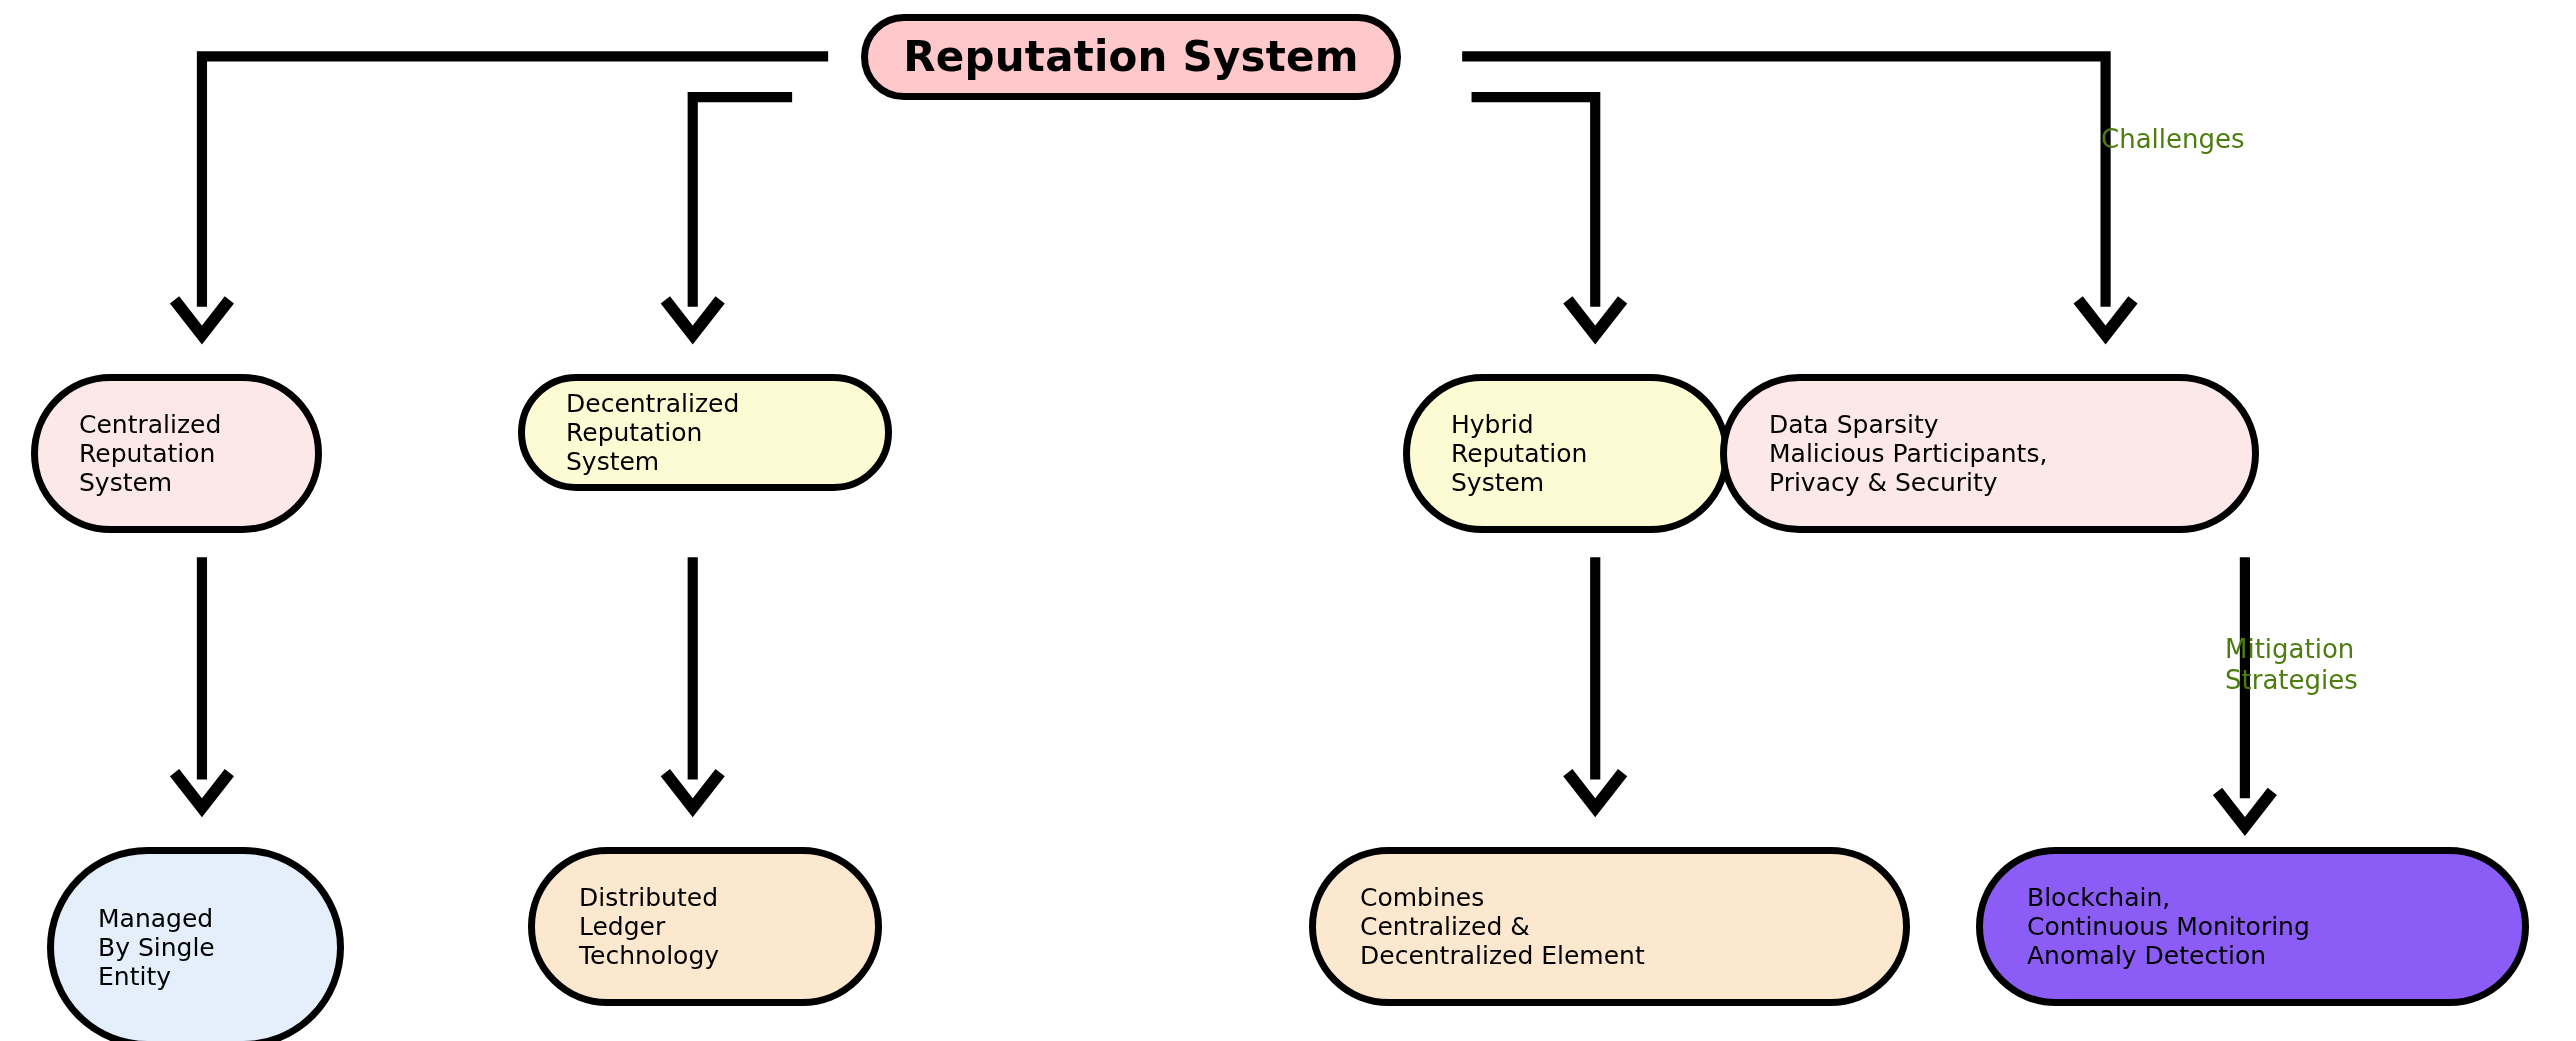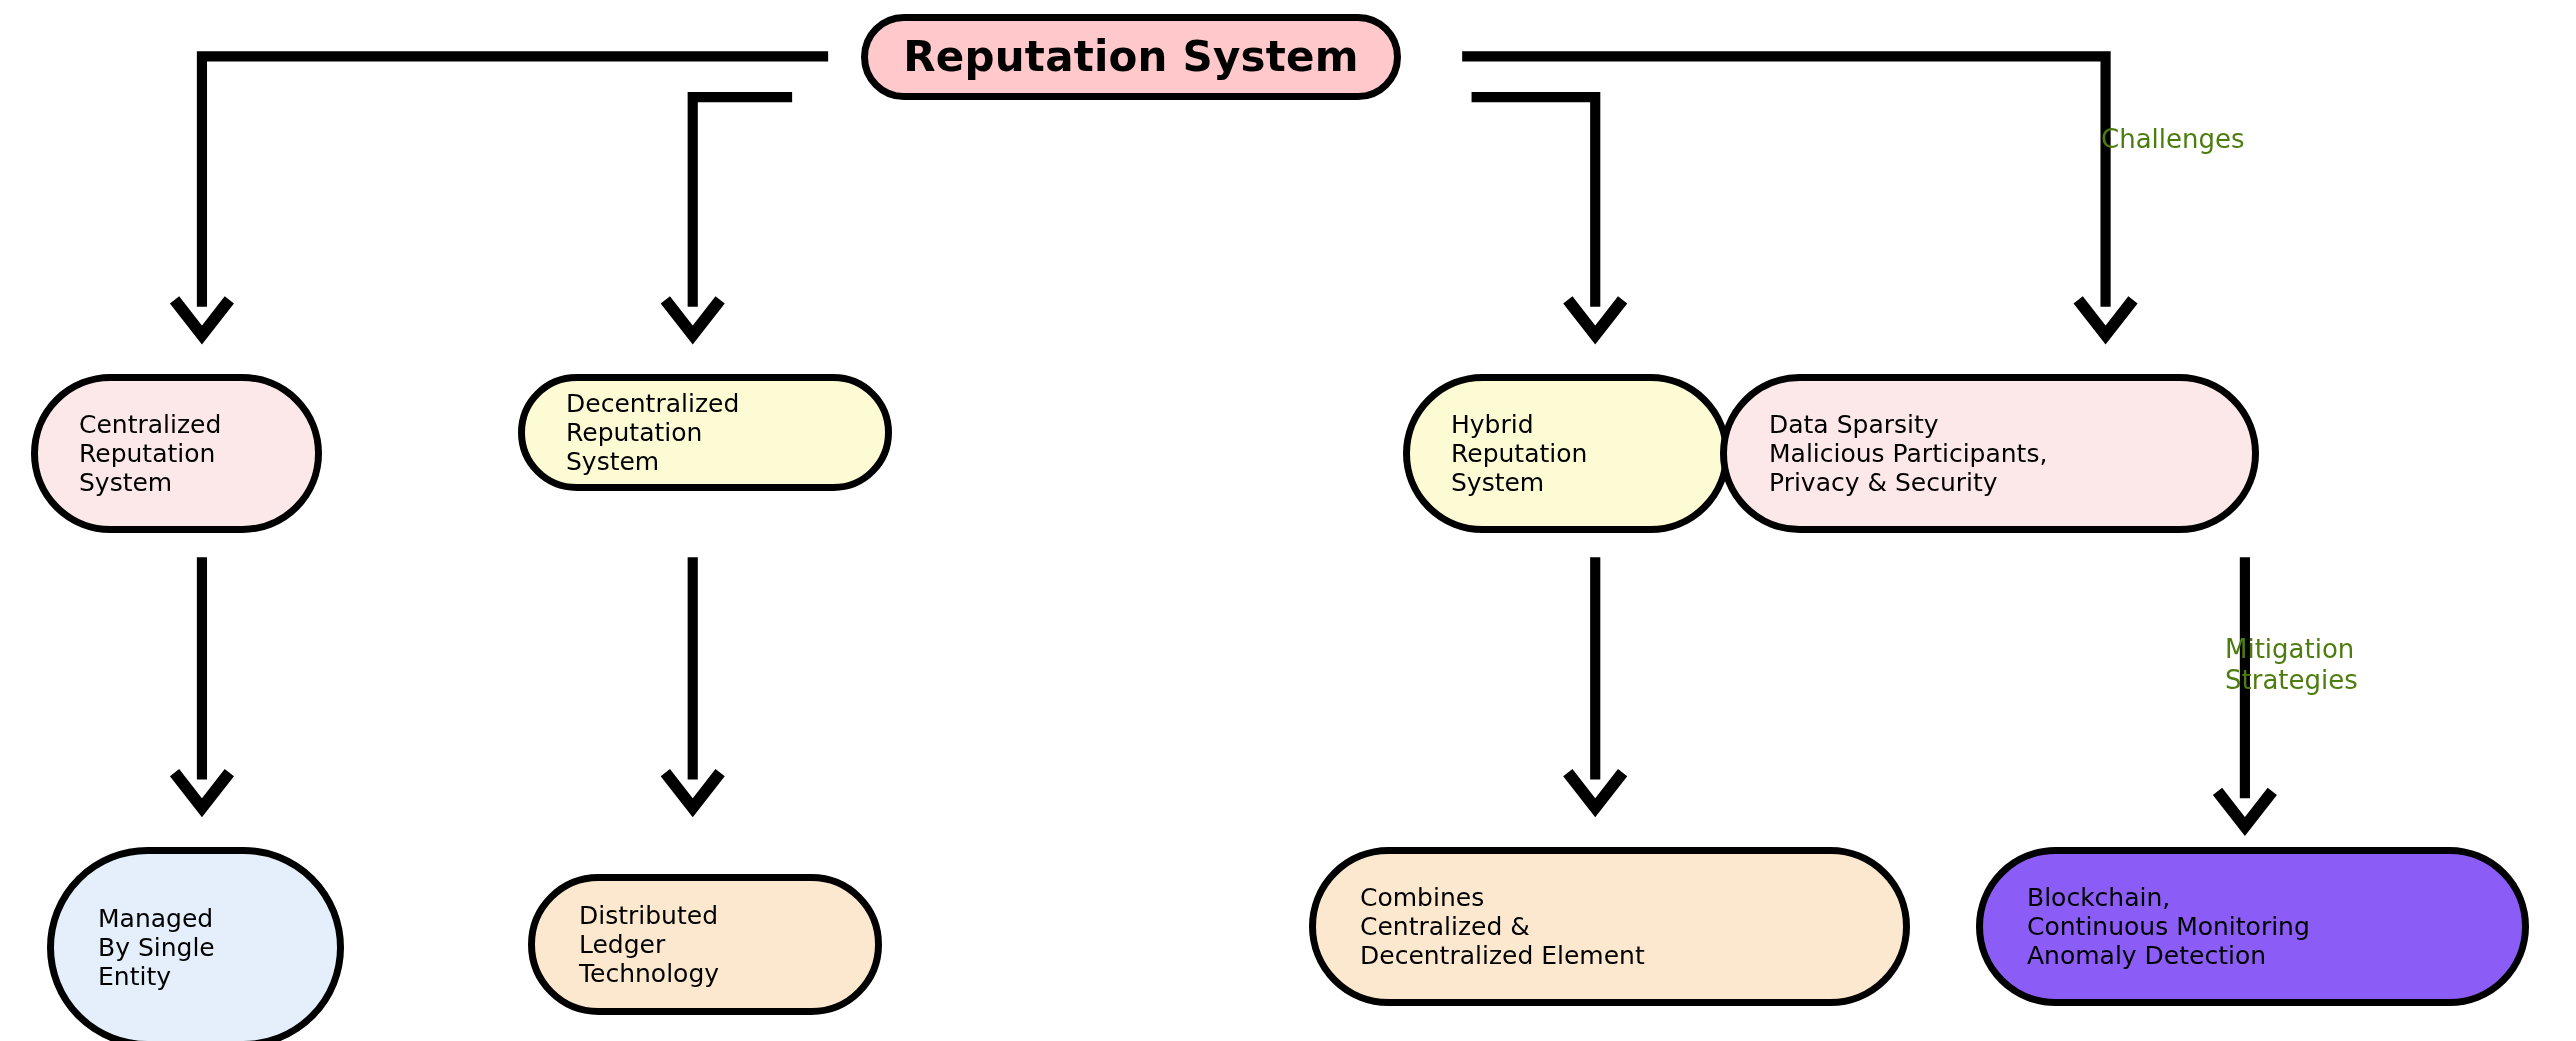--- a/index.html
+++ b/index.html
@@ -130,21 +130,21 @@
 Malicious Participants,
 Privacy &amp; Security</span>
   </div>
 
   <div class="node pill" style="left:47px; top:847px; width:297px; height:201px; background:#E4EFFB; padding-left:44px;">
     <span class="node-text">Managed
 By Single
 Entity</span>
   </div>
 
-  <div class="node pill" style="left:528px; top:874px; width:354px; height:141px; background:#FCE8CE; padding-left:44px;">
+  <div class="node pill" style="left:528px; top:847px; width:354px; height:159px; background:#FCE8CE; padding-left:44px;">
     <span class="node-text">Distributed
 Ledger
 Technology</span>
   </div>
 
   <div class="node pill" style="left:1309px; top:847px; width:601px; height:159px; background:#FCE8CE; padding-left:44px;">
     <span class="node-text">Combines
 Centralized &amp;
 Decentralized Element</span>
   </div>

